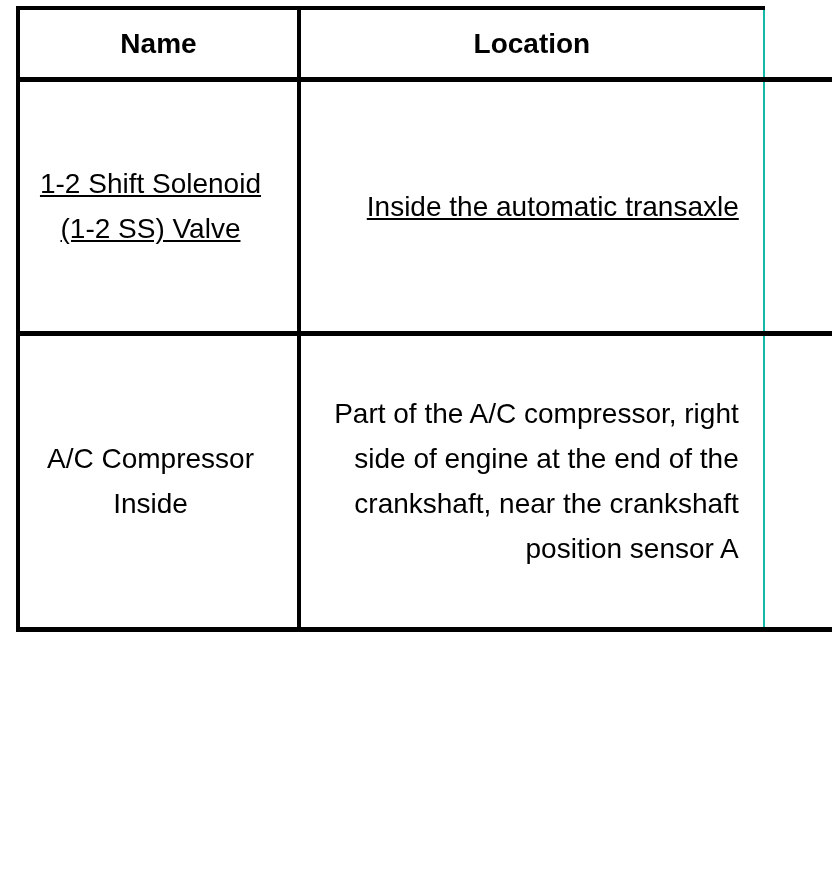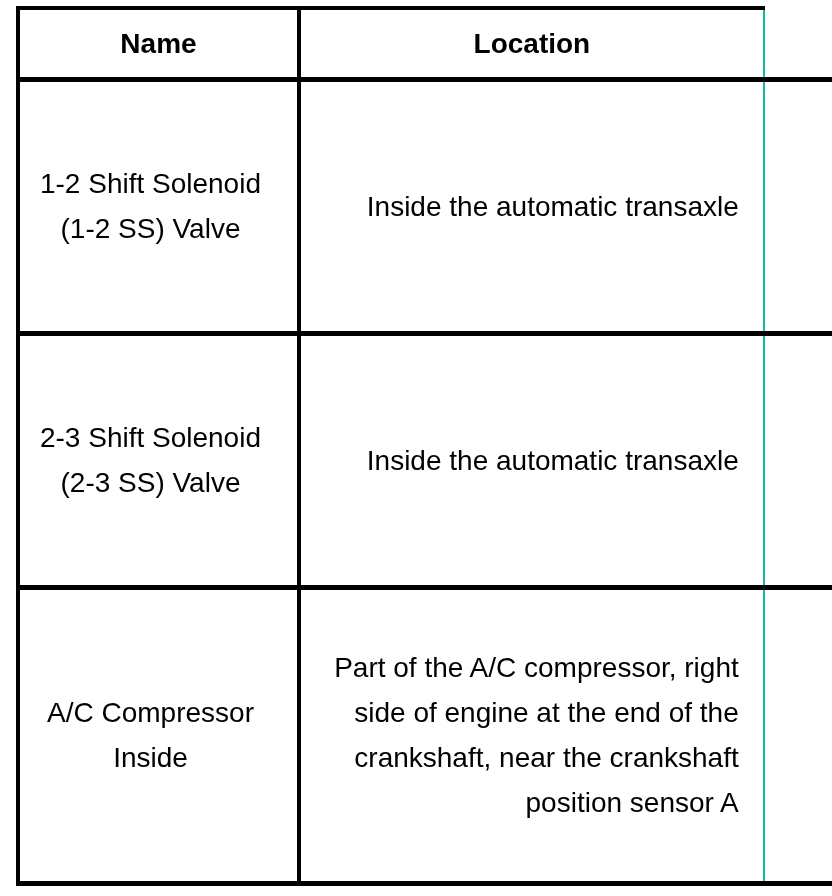--- a/index.html
+++ b/index.html
@@ -54,21 +54,21 @@
   
   thead .cell-c3 {
     border-top: 4px solid #ffffff;
     border-bottom: 5px solid #000000;
   }
 
   
   tbody td { border-bottom: 5px solid #000000; }
 
   thead tr   { height: 71px;  }
-  tr.row-std { height: 254px; }
+  tr.row-std { height: 254px; text-decoration: underline; }
   tr.row-tall{ height: 296px; }
 
   td.name-cell {
     text-align: center;
     padding-right: 16px;
     white-space: pre-line;
   }
 
   td.loc-cell {
     text-align: right;
@@ -94,26 +94,20 @@
         <th class="cell-c3"></th>
       </tr>
     </thead>
     <tbody>
       <tr class="row-std">
         <td class="cell-c1 name-cell">1-2 Shift Solenoid
 (1-2 SS) Valve</td>
         <td class="cell-c2 loc-cell">Inside the automatic transaxle</td>
         <td class="cell-c3"></td>
       </tr>
-      <tr class="row-std">
-        <td class="cell-c1 name-cell">2-3 Shift Solenoid
-(2-3 SS) Valve</td>
-        <td class="cell-c2 loc-cell">Inside the automatic transaxle</td>
-        <td class="cell-c3"></td>
-      </tr>
       <tr class="row-tall">
         <td class="cell-c1 name-cell">A/C Compressor
 Inside</td>
         <td class="cell-c2 loc-cell">Part of the A/C compressor, right
 side of engine at the end of the
 crankshaft, near the crankshaft
 position sensor A</td>
         <td class="cell-c3"></td>
       </tr>
     </tbody>

